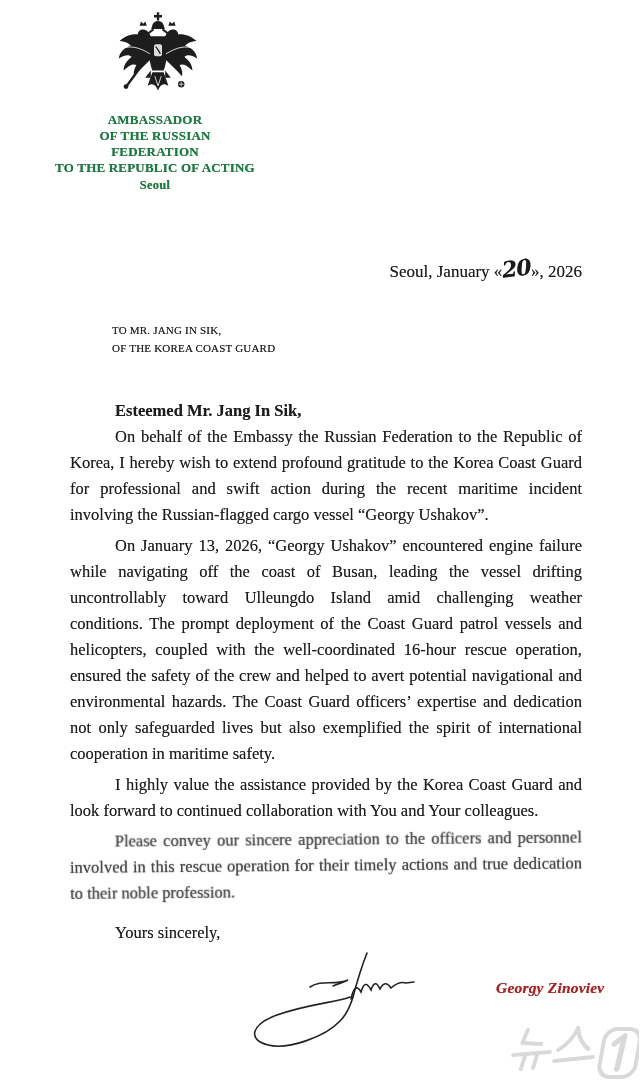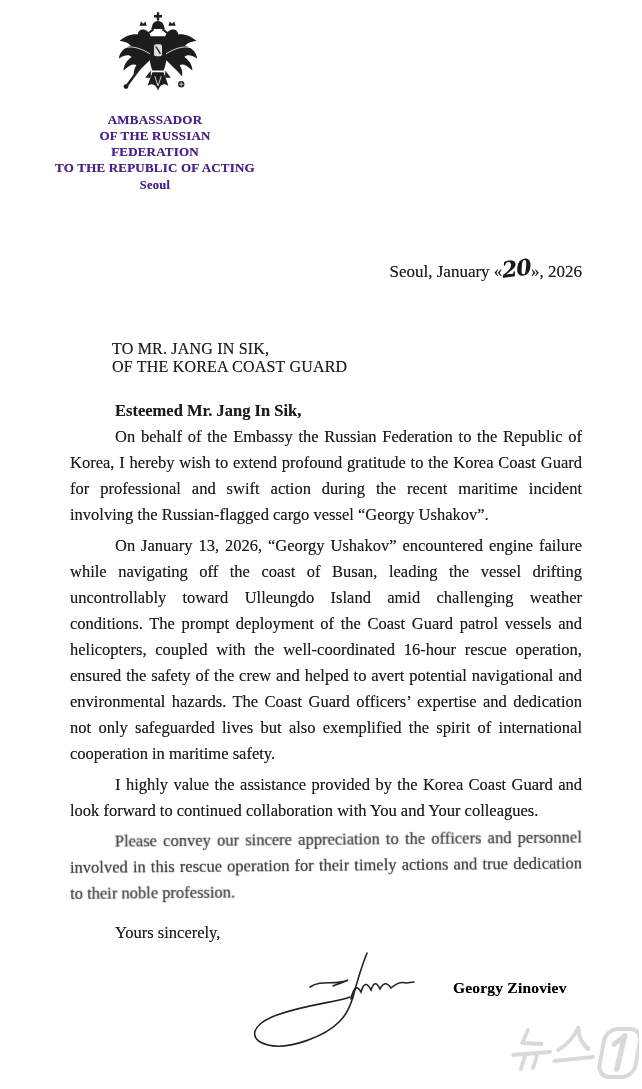--- a/index.html
+++ b/index.html
@@ -27,21 +27,21 @@
   .letterhead {
     position: absolute;
     left: 54px;
     top: 112px;
     width: 202px;
     text-align: center;
     font-weight: bold;
     font-size: 13px;
     line-height: 16px;
     letter-spacing: 0.2px;
-    color: #4c1d95;
+    color: #15803d;
     text-shadow: 0 0 0.5px rgba(0,0,0,.5);
   }
   .letterhead .seoul {
     font-size: 12.5px;
     margin-top: 1px;
     letter-spacing: 0.3px;
   }
 
   
   .dateline {
@@ -60,22 +60,22 @@
     font-weight: 600;
     font-size: 22px;
     transform: rotate(-7deg) translateY(-1px);
     letter-spacing: -1px;
   }
 
   
   .recipient {
     position: absolute;
     left: 112px;
-    top: 340px;
-    font-size: 16px;
+    top: 322px;
+    font-size: 11px;
     line-height: 17.5px;
     letter-spacing: 0.2px;
     color: #202020;
     text-shadow: 0 0 0.4px rgba(0,0,0,.55);
   }
 
   
   .body-text {
     position: absolute;
     left: 70px;
@@ -104,27 +104,28 @@
   
   .signature {
     position: absolute;
     left: 230px;
     top: 945px;
     width: 200px;
     height: 110px;
   }
   .signer {
     position: absolute;
-    left: 453px;
+    left: 496px;
     top: 979px;
     font-size: 15.5px;
     font-weight: bold;
     letter-spacing: 0.2px;
-    color: #000000;
+    color: #b91c1c;
     text-shadow: 0 0 0.5px rgba(0,0,0,.5);
+    font-style: italic;
   }
 
   
   .watermark {
     position: absolute;
     left: 503px;
     top: 1023px;
     width: 136px;
     height: 62px;
   }

